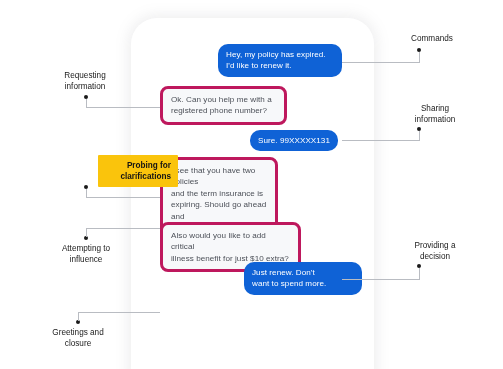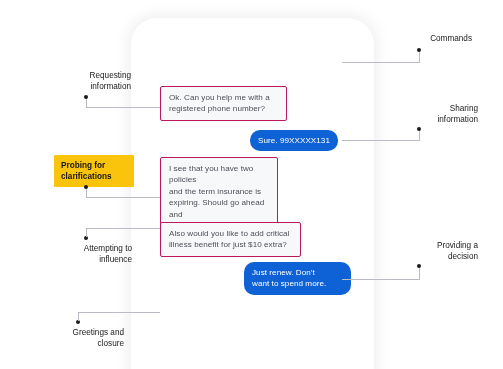--- a/index.html
+++ b/index.html
@@ -53,40 +53,41 @@
     white-space: pre-line;
   }
   .bubble.sent {
     background: #0F62D6;
     color: #ffffff;
     border-radius: 10px;
   }
   .bubble.recv {
     background: #f7f8fa;
     color: #4b4f57;
-    border: 1px solid #be185d;
-    border-radius: 2px;
+    border: 3px solid #be185d;
+    border-radius: 8px;
   }
 
   
   .anno {
     position: absolute;
     font-size: 8.2px;
     line-height: 11px;
     color: #1a1a1a;
     white-space: pre-line;
-    text-align: right;
+    text-align: center;
   }
   .anno.boxed {
     background: #FAC40C;
     color: #141414;
     padding: 5px 7px;
     border-radius: 1px;
-    text-align: left;
+    text-align: right;
     font-weight: 700;
+    margin-left: 44px;
   }
 
   
   .dot {
     position: absolute;
     width: 4px;
     height: 4px;
     border-radius: 50%;
     background: #1a1a1a;
   }
@@ -102,35 +103,37 @@
   }
 </style>
 </head>
 <body>
 
 <div id="stage">
 
   <div id="phone-frame"></div>
   <div id="phone-inner-mask"></div>
 
+  <div class="bubble sent" style="left:218px; top:44px; width:124px;">Hey, my policy has expired.
+I'd like to renew it.</div>
 
   <div class="bubble recv" style="left:160px; top:86px; width:127px;">Ok. Can you help me with a
 registered phone number?</div>
 
   <div class="bubble sent" style="left:250px; top:130px; width:88px;text-align:center;">Sure. 99XXXXX131</div>
 
   <div class="bubble recv" style="left:160px; top:157px; width:118px;">I see that you have two policies
 and the term insurance is
 expiring. Should go ahead and
 renew term policy?</div>
 
   <div class="bubble recv" style="left:160px; top:222px; width:141px;">Also would you like to add critical
 illness benefit for just $10 extra?</div>
 
-  <div class="bubble sent" style="left:244px; top:262px; width:107px;">Just renew. Don't
+  <div class="bubble sent" style="left:244px; top:262px; width:118px;">Just renew. Don't
 want to spend more.</div>
 
 
   <div class="anno" style="left:392px; top:33px; width:80px;">Commands</div>
   <div class="dot" style="left:417px; top:48px;"></div>
   <div class="vline" style="left:419px; top:52px; height:11px;"></div>
   <div class="hline" style="left:342px; top:62px; width:78px;"></div>
 
   <div class="anno" style="left:39px; top:70px; width:92px;">Requesting
 information</div>

